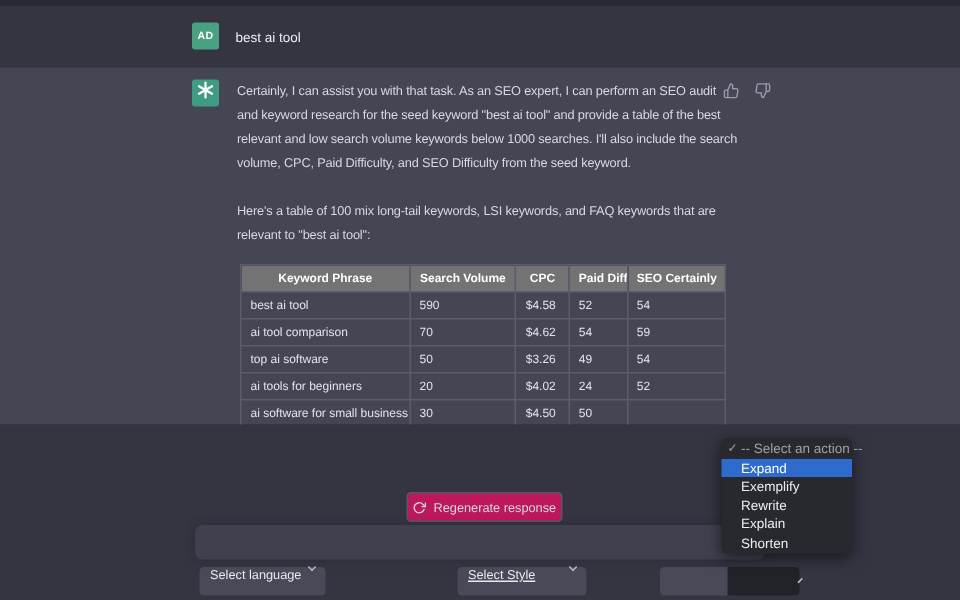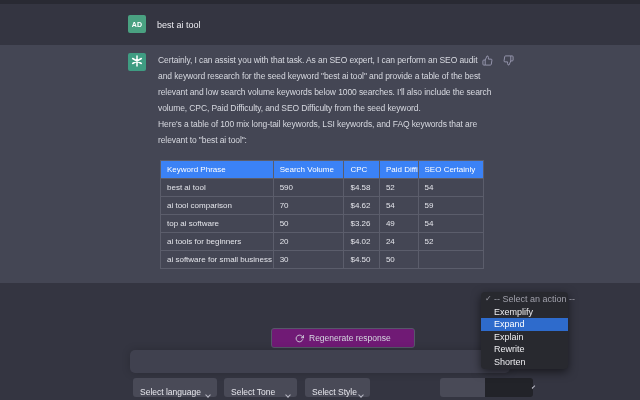--- a/index.html
+++ b/index.html
@@ -17,50 +17,50 @@
                  font-size:7px; font-weight:bold; letter-spacing:.2px; }
   .user-text { position:absolute; left:157px; top:0; height:41px; display:flex;
                align-items:center; font-size:9px; color:#ececf1; }
 
   
   .assistant-row { position:absolute; left:0; top:45px; width:640px; height:238px;
                    background:#444654; padding:7px 0 16px 158px; }
   .bot-avatar { left:128px; top:8px; background:#3f9c82; }
   .msg-body { width:334px; color:#d1d5db; }
   .msg-body p { font-size:8.5px; line-height:16px; letter-spacing:-0.1px; color:#d7d9e0; }
-  .p2 { margin-top:0; }
+  .p2 { margin-top:16px; }
 
   table.kw { border-collapse:collapse; margin:12px 0 0 2px; table-layout:fixed;
              width:324px; font-size:8px; }
   table.kw th, table.kw td { border:1px solid #5b5d6b; padding:4px 6px; text-align:left;
              overflow:hidden; white-space:nowrap; }
-  table.kw th { background:#3b82f6; color:#fff; font-weight:normal; }
+  table.kw th { background:#737373; color:#fff; font-weight:bold;text-align:center; }
   table.kw td { color:#e3e4ea; }
   .c1{width:105px}.c2{width:66px}.c3{width:33px}.c4{width:36px}.c5{width:61px}
 
   .feedback { position:absolute; left:482px; top:10px; display:flex; gap:10px; color:#9a9ab2; }
   .fb-icon { width:11px; height:11px; display:inline-block; cursor:pointer; }
   .fb-icon svg { width:11px; height:11px; display:block; }
 
   
   .bottom { position:absolute; left:0; top:283px; width:640px; height:117px; background:#343541; }
   .regen { position:absolute; left:271px; top:45px; height:20px; display:flex; align-items:center;
-           gap:5px; padding:0 23px; background:#701a75; border:1px solid #565869; border-radius:3px;
+           gap:5px; padding:0 3px; background:#be185d; border:1px solid #565869; border-radius:3px;
            color:#d5d7e0; font-size:8.5px; cursor:pointer; font-family:inherit; }
   .regen svg { width:9px; height:9px; display:block; }
   .input { position:absolute; left:130px; top:67px; width:380px; height:23px; background:#40414f;
            border:none; border-radius:5px; outline:none; resize:none; color:#fff; font-size:9px;
            padding:5px 8px; box-shadow:0 0 8px rgba(0,0,0,.18); font-family:inherit; }
   .controls { position:absolute; left:0; top:95px; width:640px; height:19px; }
   .sel, .continue-btn, .continue-chev { position:absolute; height:19px; background:#494a57;
            border:none; color:#e8e8ee; font-size:8.5px; cursor:pointer; font-family:inherit;padding-left:48px; }
-  .sel { border-radius:3px; display:flex; align-items:flex-end; justify-content:space-between; padding:0 7px; }
+  .sel { border-radius:3px; display:flex; align-items:flex-start; justify-content:space-between; padding:0 7px; }
   .sel-language { left:133px; width:84px; }
   .sel-tone     { left:224px; width:73px; }
-  .sel-style    { left:305px; width:65px; }
+  .sel-style    { left:305px; width:86px;text-decoration:underline; }
   .chev { width:4px; height:4px; border-right:1px solid #b8b8c4; border-bottom:1px solid #b8b8c4;
           transform:rotate(45deg); display:inline-block; margin-top:-2px; }
   .continue-btn { left:440px; width:44px; border-radius:3px 0 0 3px; }
   .continue-chev { left:485px; width:16px; background:#222329; border-radius:0 3px 3px 0;
           display:flex; align-items:center; justify-content:center; }
 
   
   .action-menu { position:absolute; left:481px; top:292px; width:87px; z-index:20;
           background:#28292f; border-radius:4px; padding:1px 0;
           box-shadow:0 3px 10px rgba(0,0,0,.55); }
@@ -169,39 +169,35 @@
       <span>Regenerate response</span>
     </button>
 
     <textarea class="input" style=""></textarea>
 
     <div class="controls">
       <button class="sel sel-language">
         <span>Select language</span>
         <span class="chev"></span>
       </button>
-      <button class="sel sel-tone">
-        <span>Select Tone</span>
-        <span class="chev"></span>
-      </button>
       <button class="sel sel-style">
         <span>Select Style</span>
         <span class="chev"></span>
       </button>
       <button class="continue-btn">Continue</button>
       <button class="continue-chev">
         <span class="chev"></span>
       </button>
     </div>
   </div>
 
   <div class="action-menu">
     <div class="menu-item selected-item">
       <span class="check">✓</span>
       <span>-- Select an action --</span>
     </div>
+    <div class="menu-item hl">Expand</div>
     <div class="menu-item">Exemplify</div>
-    <div class="menu-item hl">Expand</div>
+    <div class="menu-item">Rewrite</div>
     <div class="menu-item">Explain</div>
-    <div class="menu-item">Rewrite</div>
     <div class="menu-item">Shorten</div>
   </div>
 </div>
 
 </body></html>

